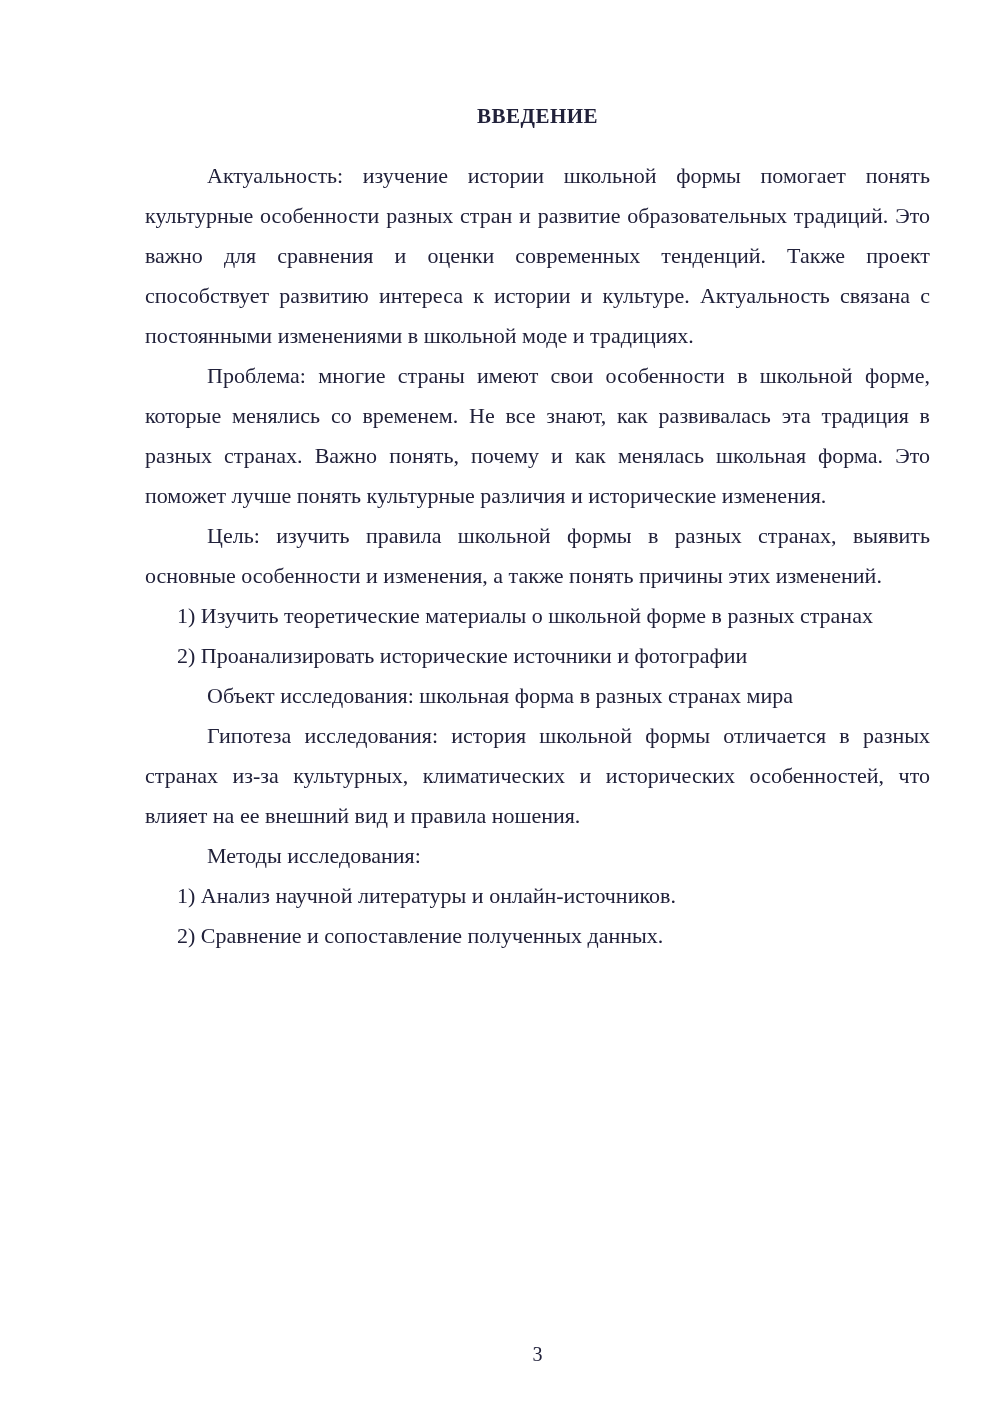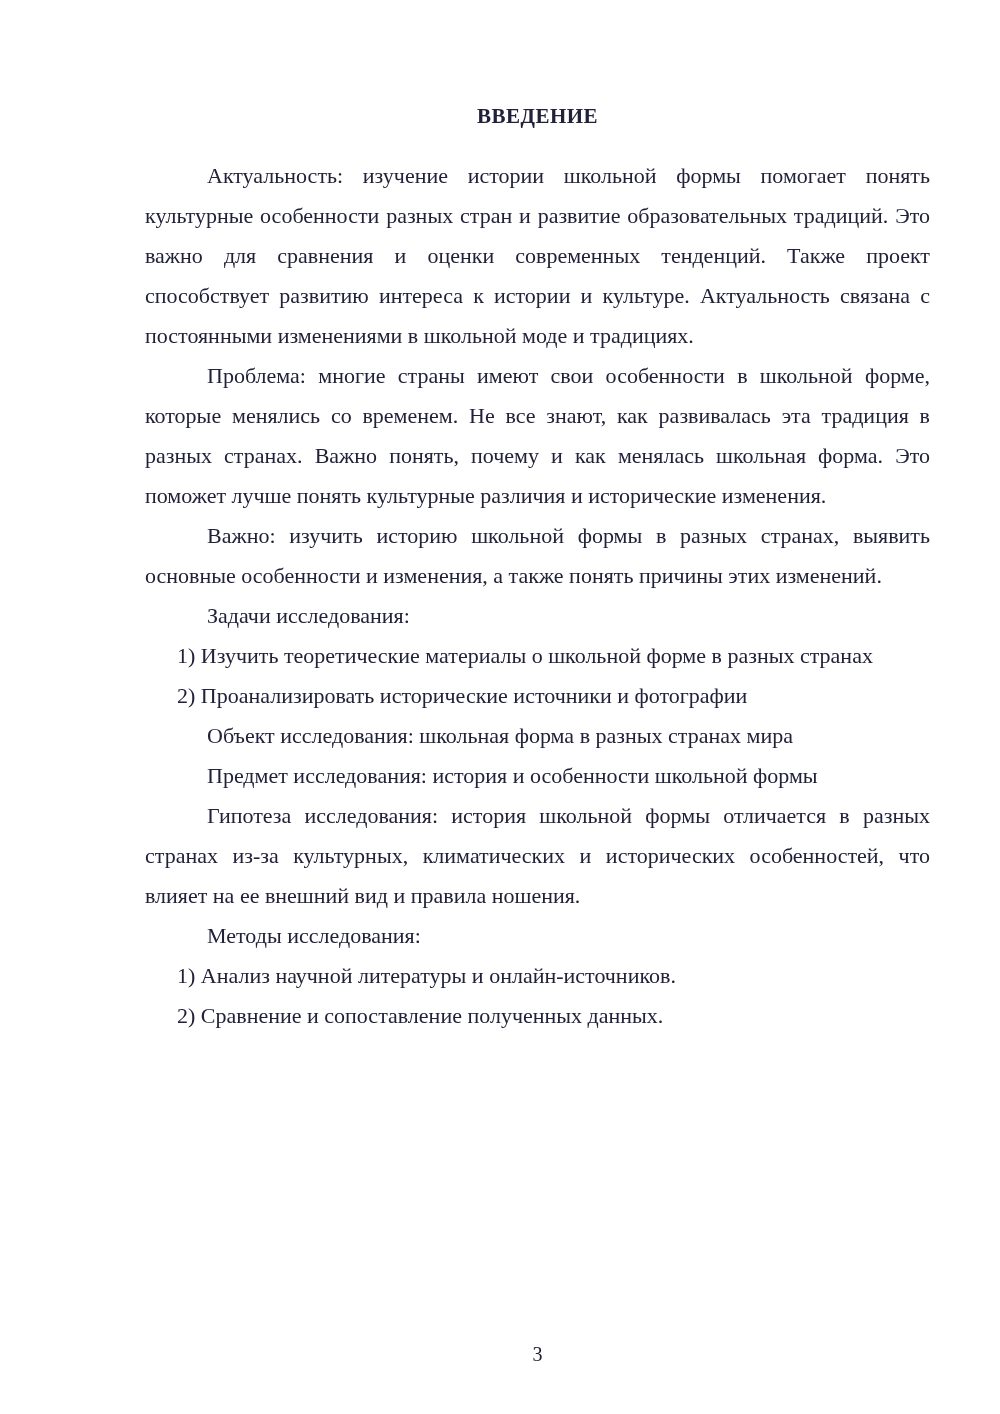--- a/index.html
+++ b/index.html
@@ -58,26 +58,24 @@
 </style>
 </head>
 <body>
 
 <div class="page">
   <h1 class="title">ВВЕДЕНИЕ</h1>
 
   <div class="doc-body" id="doc-body">
       <p class="paragraph">Актуальность: изучение истории школьной формы помогает понять культурные особенности разных стран и развитие образовательных традиций. Это важно для сравнения и оценки современных тенденций. Также проект способствует развитию интереса к истории и культуре. Актуальность связана с постоянными изменениями в школьной моде и традициях.</p>
       <p class="paragraph">Проблема: многие страны имеют свои особенности в школьной форме, которые менялись со временем. Не все знают, как развивалась эта традиция в разных странах. Важно понять, почему и как менялась школьная форма. Это поможет лучше понять культурные различия и исторические изменения.</p>
-      <p class="paragraph">Важно: изучить историю школьной формы в разных странах, выявить основные особенности и изменения, а также понять причины этих изменений.</p>
-      <p class="paragraph">Задачи исследования:</p>
+      <p class="paragraph">Цель: изучить правила школьной формы в разных странах, выявить основные особенности и изменения, а также понять причины этих изменений.</p>
       <p class="list-item">1) Изучить теоретические материалы о школьной форме в разных странах</p>
       <p class="list-item">2) Проанализировать исторические источники и фотографии</p>
       <p class="paragraph">Объект исследования: школьная форма в разных странах мира</p>
-      <p class="paragraph">Предмет исследования: история и особенности школьной формы</p>
       <p class="paragraph">Гипотеза исследования: история школьной формы отличается в разных странах из-за культурных, климатических и исторических особенностей, что влияет на ее внешний вид и правила ношения.</p>
       <p class="paragraph">Методы исследования:</p>
       <p class="list-item">1) Анализ научной литературы и онлайн-источников.</p>
       <p class="list-item">2) Сравнение и сопоставление полученных данных.</p>
     </div>
 
   <div class="page-number">3</div>
 </div>
 
 </body></html>

